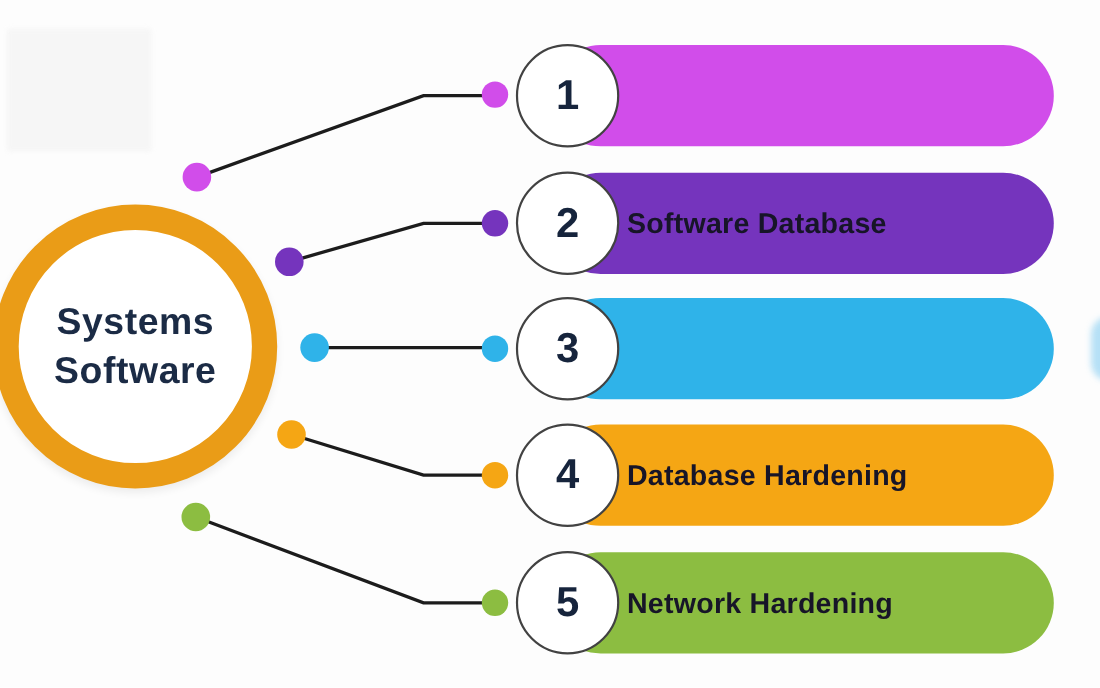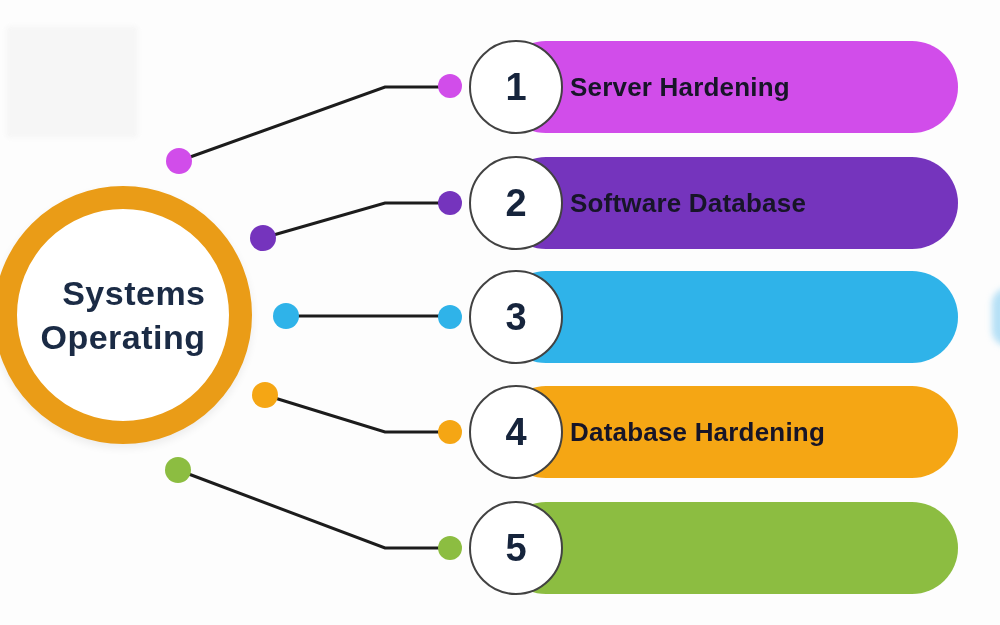--- a/index.html
+++ b/index.html
@@ -14,21 +14,21 @@
   }
   .connector-layer{ position:absolute; left:0; top:0; z-index:1; }
   .hub{
     position:absolute; left:-6px; top:186px; width:212px; height:212px;
     border:23px solid #EA9C17; border-radius:50%;
     background:#ffffff; z-index:2;
     display:flex; align-items:center; justify-content:center;
     box-shadow:0 4px 8px rgba(0,0,0,0.07);
   }
   .hub-title{
-    text-align:right; font-weight:bold; font-size:34px; line-height:44px;
+    text-align:center; font-weight:bold; font-size:34px; line-height:44px;
     color:#1B2B45; letter-spacing:.5px;
   }
   .row{ position:absolute; left:0; width:1000px; height:94px; z-index:2; }
   .bar{
     position:absolute; left:500px; top:1px; width:458px; height:92px;
     border-radius:46px;
   }
   .badge{
     position:absolute; left:469px; top:0; width:94px; height:94px;
     border-radius:50%; background:#ffffff; border:2px solid #424242;
@@ -73,30 +73,29 @@
     <circle cx="265" cy="395" r="13" fill="#F5A614"></circle>
     <circle cx="450" cy="432" r="12" fill="#F5A614"></circle>
 
     <circle cx="178" cy="470" r="13" fill="#8CBD41"></circle>
     <circle cx="450" cy="548" r="12" fill="#8CBD41"></circle>
   </svg>
 
   <div class="hub" style="border-color: rgb(234, 156, 23);">
     <div class="hub-title" style="color: rgb(27, 43, 69);">
       <div>Systems</div>
-      <div>Operating</div>
+      <div>Software</div>
     </div>
   </div>
 
   <div class="row" style="top:40px;">
     <div class="bar" style="background: rgb(209, 77, 234);"></div>
     <div class="badge" style="border-color: rgb(66, 66, 66);">
       <span class="badge-number" style="color: rgb(22, 36, 60);">1</span>
     </div>
-    <div class="bar-label" style="color: rgb(23, 21, 40);">Server Hardening</div>
   </div>
 
   <div class="row" style="top:156px;">
     <div class="bar" style="background: rgb(117, 52, 189);"></div>
     <div class="badge" style="border-color: rgb(66, 66, 66);">
       <span class="badge-number" style="color: rgb(22, 36, 60);">2</span>
     </div>
     <div class="bar-label" style="color: rgb(23, 21, 40);">Software Database</div>
   </div>
 
@@ -113,16 +112,17 @@
       <span class="badge-number" style="color: rgb(22, 36, 60);">4</span>
     </div>
     <div class="bar-label" style="color: rgb(23, 21, 40); text-align: center;">Database Hardening</div>
   </div>
 
   <div class="row" style="top:501px;">
     <div class="bar" style="background: rgb(140, 189, 65);"></div>
     <div class="badge" style="border-color: rgb(66, 66, 66);">
       <span class="badge-number" style="color: rgb(22, 36, 60);">5</span>
     </div>
+    <div class="bar-label" style="color: rgb(23, 21, 40);">Network Hardening</div>
   </div>
 
   <div class="edge-artifact"></div>
 </div>
 
 </body></html>

